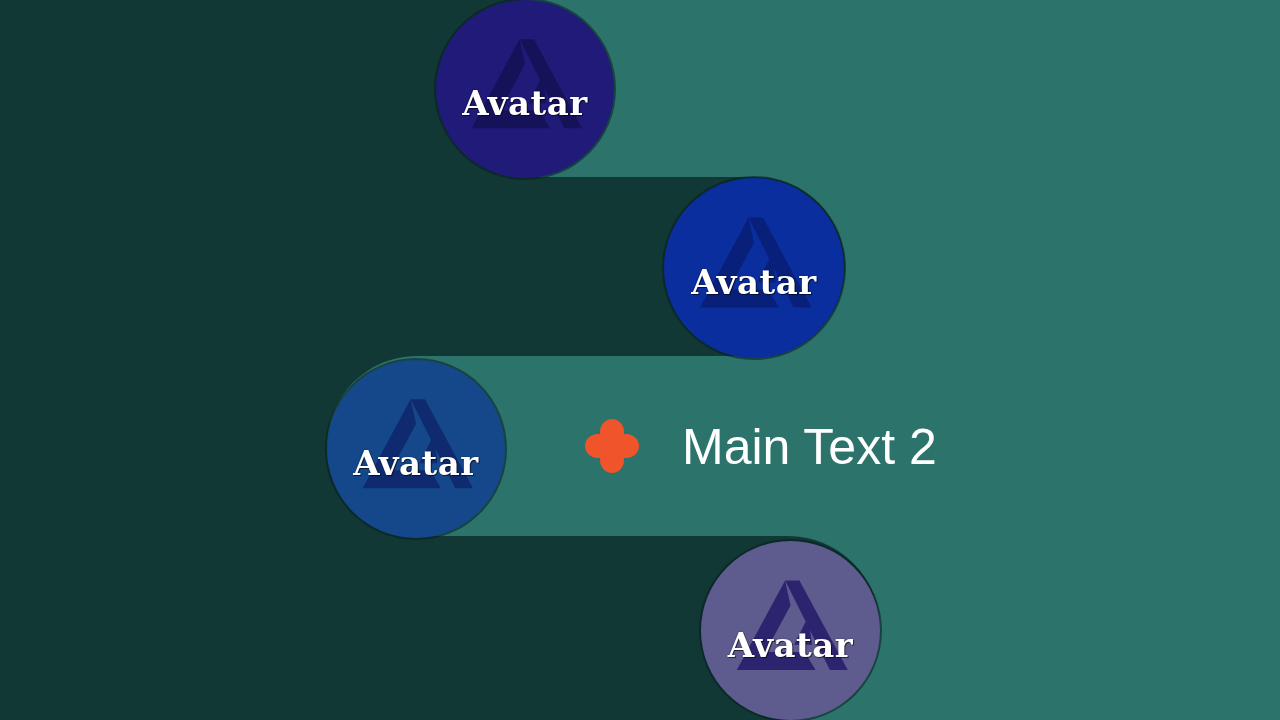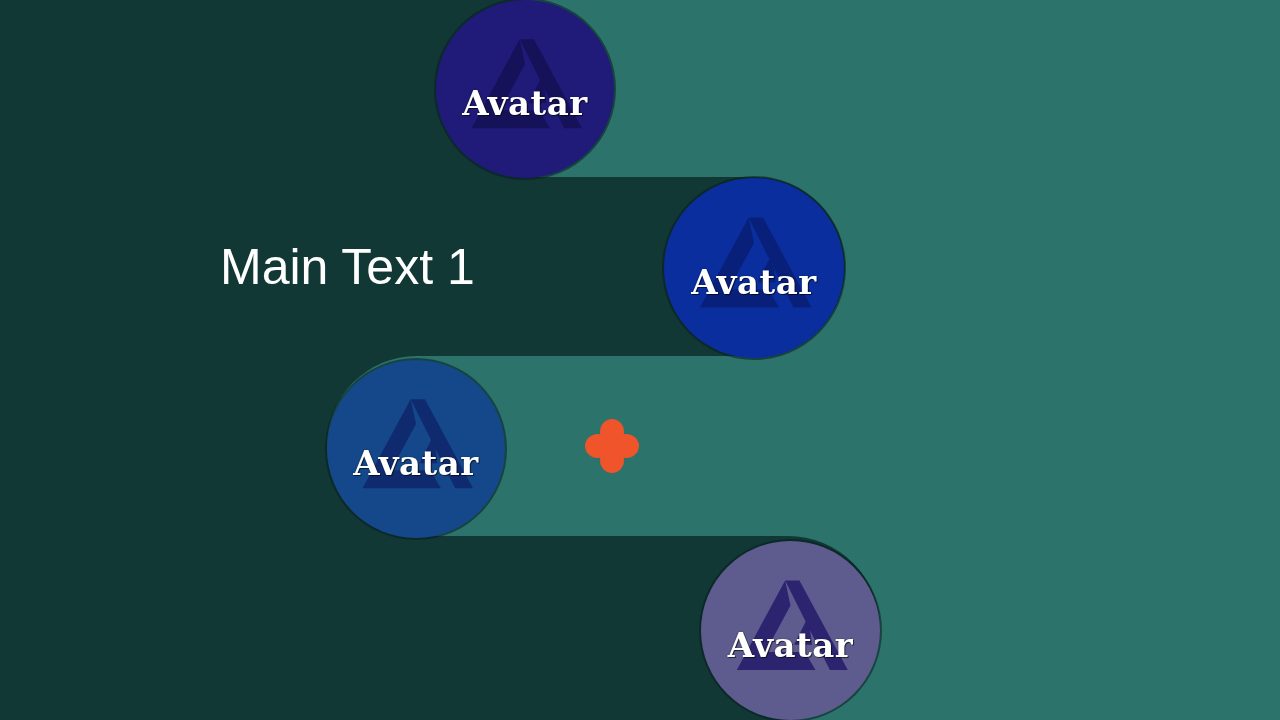--- a/index.html
+++ b/index.html
@@ -60,41 +60,41 @@
 
   <div class="avatar" style="left:664px; top:178px; width:180px; height:180px; background:#0a2e9e;">
     <svg class="logo" viewBox="0 0 100 100">
       <path d="M47 22 L20 72 L64 72 L58 62 L36 62 L50 36 Z" fill="#08207a"></path>
       <path d="M47 22 L55 22 L82 72 L72 72 Z" fill="#08207a"></path>
       <path d="M60 42 L52 58 L62 58 Z" fill="#08207a"></path>
     </svg>
     <span class="label">Avatar</span>
   </div>
 
-  <div class="main-text" style="left:220px; top:242px;">Main Text 1</div>
 
   <div class="avatar" style="left:327px; top:360px; width:178px; height:178px; background:#14488a;">
     <svg class="logo" viewBox="0 0 100 100">
       <path d="M47 22 L20 72 L64 72 L58 62 L36 62 L50 36 Z" fill="#0f2a6e"></path>
       <path d="M47 22 L55 22 L82 72 L72 72 Z" fill="#0f2a6e"></path>
       <path d="M60 42 L52 58 L62 58 Z" fill="#0f2a6e"></path>
     </svg>
     <span class="label">Avatar</span>
   </div>
 
   <svg class="clover" style="left:584px; top:418px; width:56px; height:56px;" viewBox="0 0 56 56">
     <g fill="#f0542a">
       <ellipse cx="28" cy="14" rx="12" ry="13"></ellipse>
       <ellipse cx="28" cy="42" rx="12" ry="13"></ellipse>
       <ellipse cx="14" cy="28" rx="13" ry="12"></ellipse>
       <ellipse cx="42" cy="28" rx="13" ry="12"></ellipse>
       <circle cx="28" cy="28" r="10"></circle>
     </g>
   </svg>
 
+  <div class="main-text" style="left:682px; top:422px;">Main Text 2</div>
 
   <div class="avatar" style="left:701px; top:541px; width:179px; height:179px; background:#5e5c8e;">
     <svg class="logo" viewBox="0 0 100 100">
       <path d="M47 22 L20 72 L64 72 L58 62 L36 62 L50 36 Z" fill="#2d2470"></path>
       <path d="M47 22 L55 22 L82 72 L72 72 Z" fill="#2d2470"></path>
       <path d="M60 42 L52 58 L62 58 Z" fill="#2d2470"></path>
     </svg>
     <span class="label">Avatar</span>
   </div>
 </div>

